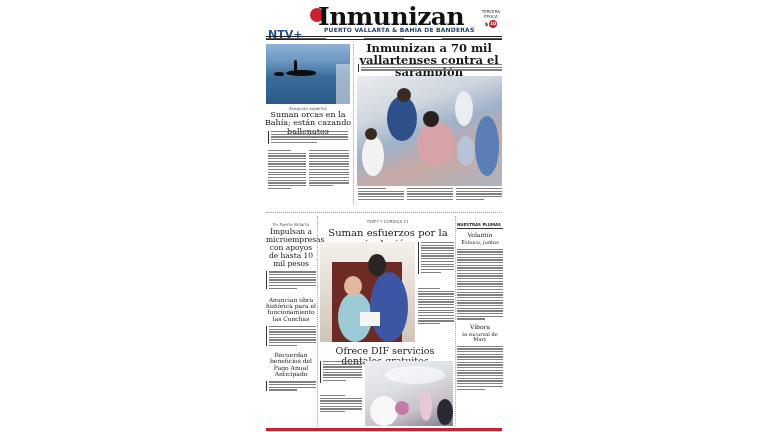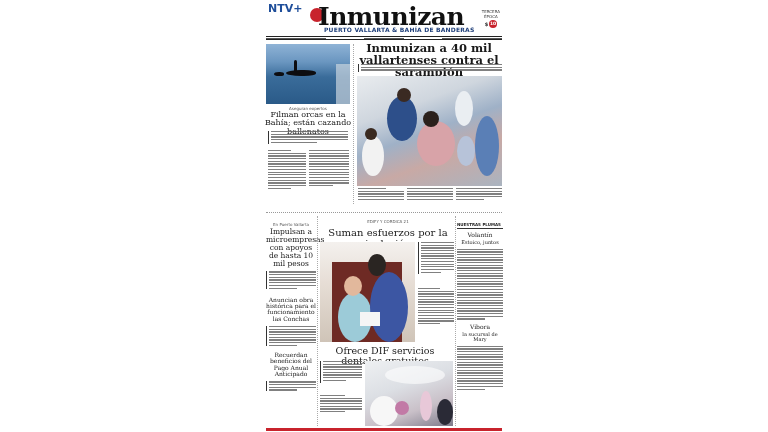--- a/index.html
+++ b/index.html
@@ -1,19 +1,19 @@
 <!DOCTYPE html>
 <html><head>
 <meta charset="utf-8">
 <style>
   * { box-sizing: border-box; margin: 0; padding: 0; }
   body { width: 768px; height: 432px; background: #ffffff; font-family: "DejaVu Serif", serif; overflow: hidden; position: relative; }
   .page { position: absolute; left: 262px; top: 0; width: 244px; height: 432px; background: #fff; }
   .masthead { position: absolute; left: 0; top: 2px; width: 244px; height: 32px; }
-  .ntv { position: absolute; left: 6px; top: 0; font-family: "DejaVu Sans", sans-serif; font-weight: bold; font-size: 11px; color: #1f4e9a; text-align: center; }
+  .ntv { position: absolute; left: 6px; top: 26px; font-family: "DejaVu Sans", sans-serif; font-weight: bold; font-size: 11px; color: #1f4e9a; text-align: center; }
   .ntv .plus { color: #1f4e9a; }
   .logo-circle { position: absolute; left: 48px; top: 6px; width: 14px; height: 14px; border-radius: 50%; background: #c8232c; }
   .logo { position: absolute; left: 56px; top: 2px; font-family: "DejaVu Serif", serif; font-weight: 900; font-size: 25px; letter-spacing: -0.5px; color: #111; line-height: 26px; }
   .subtitle { position: absolute; left: 62px; top: 24px; font-family: "DejaVu Sans", sans-serif; font-weight: bold; font-size: 6px; color: #1f3f7a; letter-spacing: 0.2px; white-space: nowrap; }
   .epoca { position: absolute; right: 6px; top: 7px; text-align: center; font-family: "DejaVu Sans", sans-serif; font-size: 4px; color: #333; line-height: 5px; }
   .price { display: inline-flex; align-items: center; font-size: 5px; font-weight: bold; margin-top: 1px; }
   .price .coin { display: inline-block; width: 8px; height: 8px; border-radius: 50%; background: #c8232c; color: #fff; font-size: 4.5px; line-height: 8px; text-align: center; margin-left: 1px; }
   .dateline { position: absolute; left: 4px; top: 36px; width: 236px; height: 4px; border-top: 1px solid #222; border-bottom: 1px solid #222; display: flex; justify-content: space-between; font-size: 2px; font-family: "DejaVu Sans", sans-serif; color: #333; }
   .bar { background: #555; height: 1px; display: inline-block; margin-top: 1px; }
   .orca-photo { position: absolute; left: 4px; top: 44px; width: 84px; height: 60px; background: linear-gradient(180deg, #8fb3d6 0%, #6a96c0 30%, #3a6c9a 55%, #2a5a88 100%); overflow: hidden; }
@@ -65,21 +65,21 @@
     <span class="bar" style="width:60px"></span>
   </div>
 
   <div class="orca-photo">
     <div class="orca" style="left:20px; top:26px; width:30px; height:6px;"></div>
     <div class="orca" style="left:28px; top:16px; width:3px; height:11px; border-radius:2px 2px 0 0;"></div>
     <div class="orca" style="left:8px; top:28px; width:10px; height:4px;"></div>
     <div style="position:absolute; left:70px; top:20px; width:14px; height:40px; background:#c9d4de; opacity:0.7;"></div>
   </div>
   <div class="kicker" style="position:absolute; left:4px; top:106px; width:84px;">Aseguran expertos</div>
-  <div class="headline" style="position:absolute; left:2px; top:111px; width:88px; font-size:8px;">Filman orcas en la Bahía; están cazando ballenatos</div>
+  <div class="headline" style="position:absolute; left:2px; top:111px; width:88px; font-size:8px;">Suman orcas en la Bahía; están cazando ballenatos</div>
   <div class="textblock lead" style="left:6px; top:131px; width:80px;">
     <div class="line"></div>
       <div class="line"></div>
       <div class="line"></div>
       <div class="line"></div>
       <div class="line short"></div>
   </div>
   <div class="textblock" style="left:6px; top:150px; width:38px;">
     <div class="line short"></div>
       <div class="line"></div>
@@ -109,21 +109,21 @@
       <div class="line"></div>
       <div class="line"></div>
       <div class="line"></div>
       <div class="line"></div>
       <div class="line"></div>
       <div class="line short"></div>
   </div>
 
   <div class="vborder" style="left:91px; top:44px; height:160px;"></div>
 
-  <div class="headline main-head">Inmunizan a 40 mil vallartenses contra el sarampión</div>
+  <div class="headline main-head">Inmunizan a 70 mil vallartenses contra el sarampión</div>
 
   <div class="textblock lead" style="left:96px; top:0; width:0;"></div>
   <div class="main-photo" style="top:76px; height:110px;">
     <div class="blob" style="left:30px; top:20px; width:30px; height:45px; background:#2d4f8a;"></div>
     <div class="blob" style="left:40px; top:12px; width:14px; height:14px; background:#3a2a22;"></div>
     <div class="blob" style="left:60px; top:45px; width:38px; height:45px; background:#d8a3a8;"></div>
     <div class="blob" style="left:66px; top:35px; width:16px; height:16px; background:#2a201c;"></div>
     <div class="blob" style="left:5px; top:60px; width:22px; height:40px; background:#f2f2f2;"></div>
     <div class="blob" style="left:8px; top:52px; width:12px; height:12px; background:#3a2a20;"></div>
     <div class="blob" style="left:118px; top:40px; width:24px; height:60px; background:#5a7fb6;"></div>

